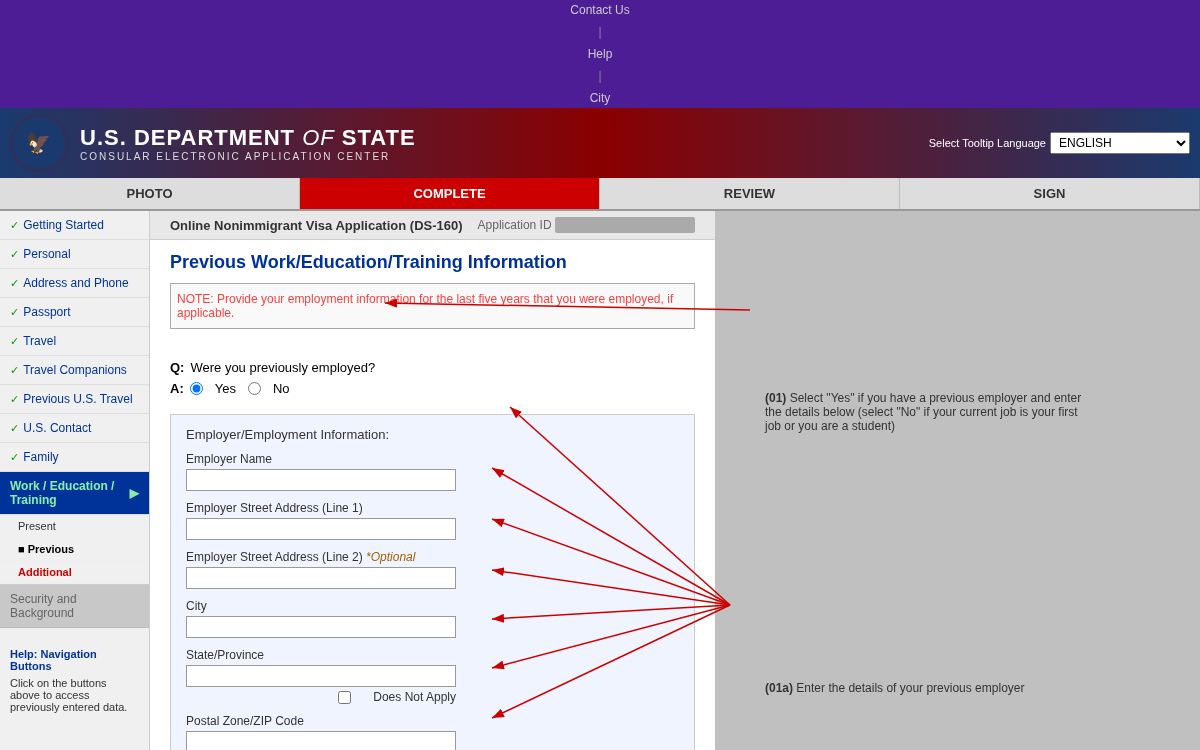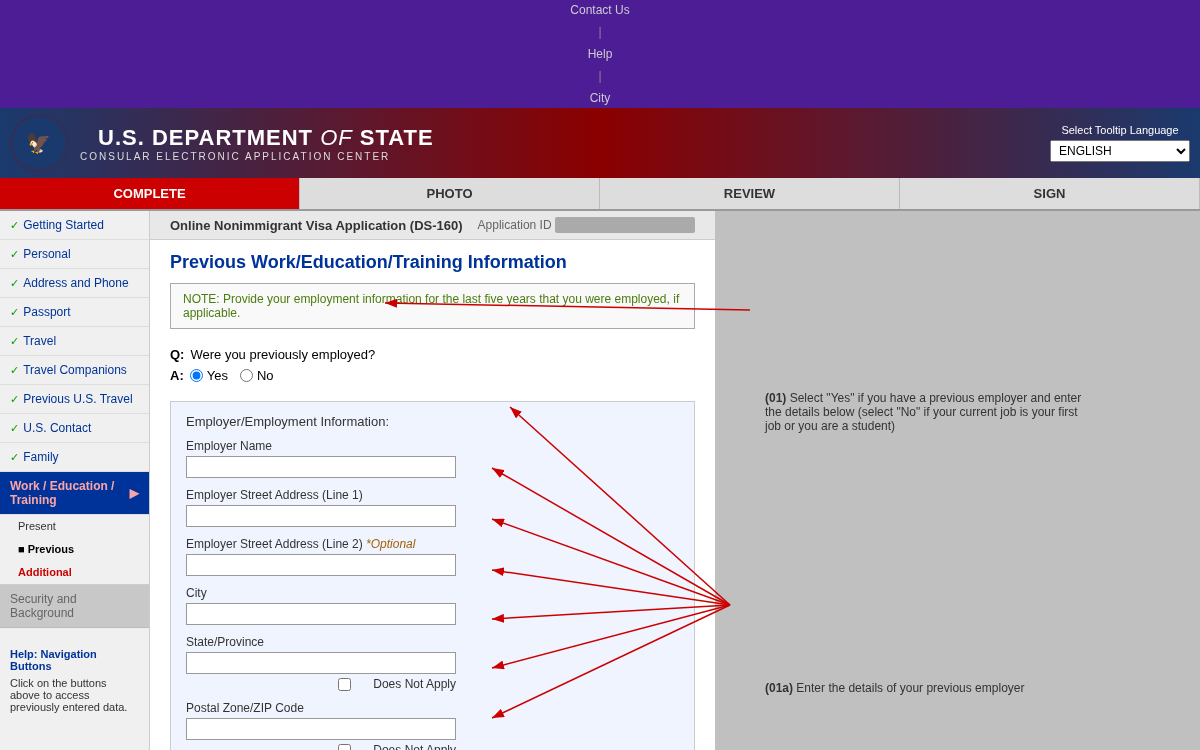--- a/index.html
+++ b/index.html
@@ -32,32 +32,31 @@
     }
     .header-title {
       color: white;
       flex: 1;
     }
     .header-title .dept-name {
       font-size: 22px;
       font-weight: bold;
       letter-spacing: 1px;
       text-transform: uppercase;
-      margin-left: 18px;
     }
     .header-title .dept-name em { font-style: italic; font-weight: normal; }
     .header-title .sub-title {
       font-size: 10px;
       letter-spacing: 2px;
       text-transform: uppercase;
       color: #ddd;
     }
     .header-lang {
       display: flex;
-      flex-direction: column;
+      flex-direction: row;
       align-items: center;
       gap: 4px;
       color: white;
       font-size: 11px;
     }
     .header-lang select {
       font-size: 12px;
       padding: 2px 4px;
       width: 140px;
     }
@@ -102,21 +101,21 @@
       padding: 7px 10px;
       border-bottom: 1px solid #ddd;
       cursor: pointer;
       color: #003399;
       display: flex;
       align-items: center;
       gap: 4px;
     }
     .sidebar-item.active {
       background: #003399;
-      color: #fca5a5;
+      color: #86efac;
       font-weight: bold;
     }
     .sidebar-item .check { color: #009900; font-size: 11px; }
     .sidebar-sub {
       padding: 5px 10px 5px 18px;
       font-size: 11px;
       color: #333;
       cursor: pointer;
       border-bottom: 1px solid #eee;
     }
@@ -167,38 +166,38 @@
       font-size: 18px;
       color: #003399;
       margin: 12px 0 10px 0;
       font-weight: bold;
     }
 
     
     .note-box {
       border: 1px solid #aaa;
       background: #f9f9f9;
-      padding: 8px 12px;
-      margin-bottom: 18px;
-      font-size: 12px;
-      color: #4d7c0f;
+      padding: 8px 6px;
+      margin-bottom: 31px;
+      font-size: 12px;
+      color: #ef4444;
     }
 
     
     .question-row {
       display: flex;
       gap: 6px;
       margin-bottom: 6px;
       align-items: flex-start;
     }
     .q-label { font-weight: bold; color: #000; font-size: 13px; }
     .a-label { font-weight: bold; color: #000; font-size: 13px; }
 
     .radio-group { display: flex; gap: 12px; align-items: center; margin-bottom: 10px; }
-    .radio-option { display: flex; align-items: center; gap: 4px; font-size: 13px; }
+    .radio-option { display: flex; align-items: center; gap: 12px; font-size: 13px; }
 
     
     .employer-box {
       border: 1px solid #ccc;
       background: #f0f4ff;
       padding: 12px 15px;
       margin-top: 8px;
     }
     .employer-section-title {
       font-size: 13px;
@@ -316,22 +315,22 @@
         <option>ENGLISH</option>
         <option>ESPAÑOL</option>
         <option>FRANÇAIS</option>
         <option>中文</option>
         <option>日本語</option>
       </select>
     </div>
   </div>
 
   <div class="nav-tabs">
+    <div class="nav-tab">PHOTO</div>
     <div class="nav-tab active">COMPLETE</div>
-    <div class="nav-tab">PHOTO</div>
     <div class="nav-tab">REVIEW</div>
     <div class="nav-tab">SIGN</div>
   </div>
 
   <div class="outer-layout">
 
     <div class="inner-wrapper">
       <div class="main-layout">
 
         <div class="sidebar">

